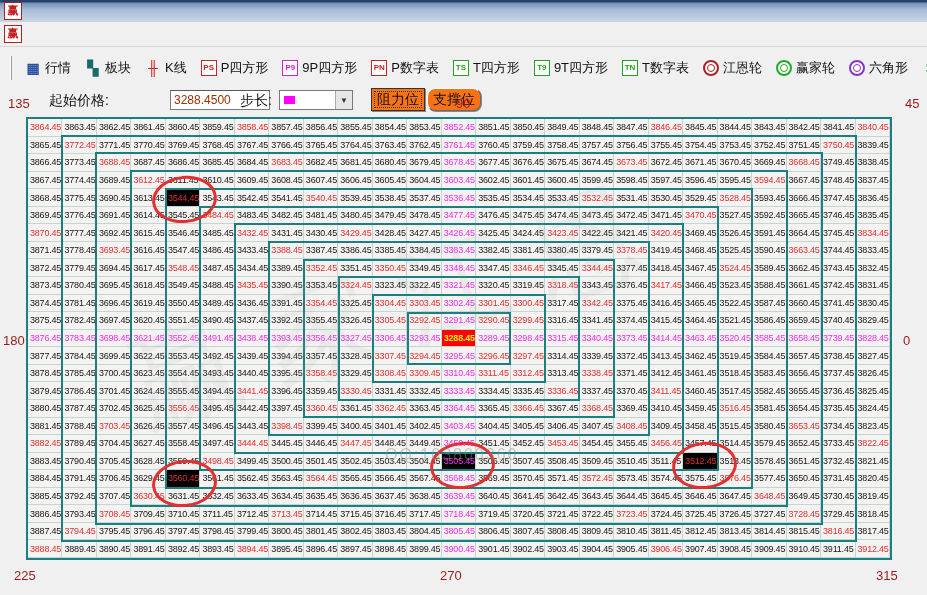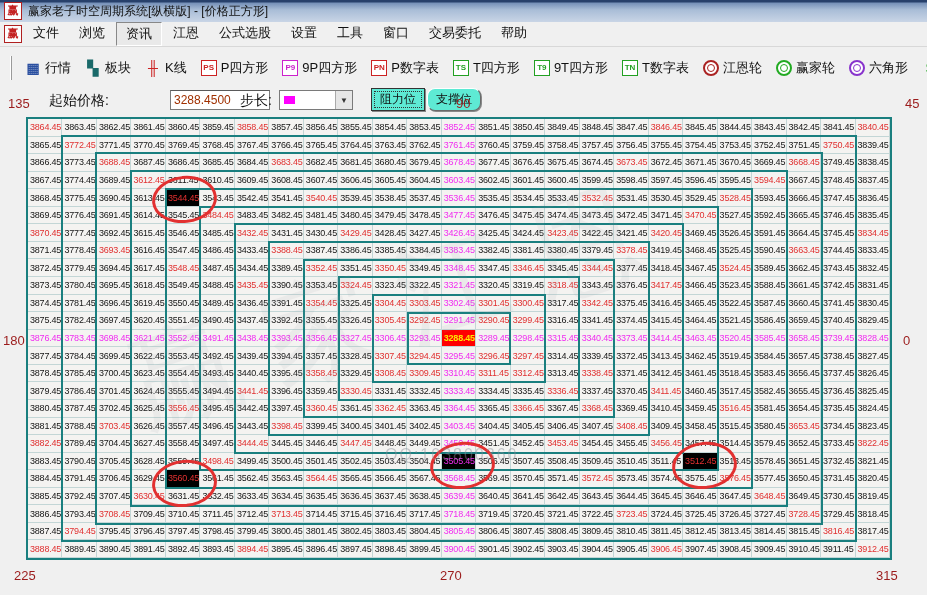--- a/index.html
+++ b/index.html
@@ -35,23 +35,23 @@
   .ctl-label{position:absolute;font-size:14px;color:#111;white-space:nowrap;}
   .angle{position:absolute;font-size:13px;color:#9b1b1b;}
   .price-input{position:absolute;left:118px;top:2px;width:92px;height:18px;border:1px solid #7a7a7a;
     border-top-color:#5a5a5a;background:#fff;font-size:12px;color:#a03000;
     font-family:"Liberation Sans",sans-serif;padding:0 3px;margin-left:48px;}
   .stepcombo{position:absolute;left:275px;top:2px;width:74px;height:20px;background:#fff;
     border:1px solid #7a7a7a;display:flex;align-items:center;box-sizing:border-box;}
   .swatch{width:11px;height:8px;background:#ff00ff;margin-left:4px;}
   .combobtn{margin-left:auto;width:16px;height:100%;background:#e6e6e6;border-left:1px solid #aaa;
     font-size:8px;display:flex;align-items:center;justify-content:center;color:#333;}
-  .pushbtn{position:absolute;top:0;height:23px;background:#5eead4;border:1px solid #6a6a6a;
+  .pushbtn{position:absolute;top:0;height:23px;background:#f97316;border:1px solid #6a6a6a;
     border-top-color:#fff;border-left-color:#fff;box-shadow:1px 1px 0 #888;
-    font-size:12px;color:#111;text-align:center;line-height:21px;box-sizing:border-box;}
+    font-size:14px;color:#111;text-align:center;line-height:21px;box-sizing:border-box;}
   .pushbtn.focused{outline:1px dotted #333;outline-offset:-4px;border:1px solid #333;box-shadow:1px 1px 0 #888;}
   .heading{position:absolute;left:487px;top:2px;font-size:16px;font-weight:bold;color:#ff00ff;letter-spacing:1px;}
   
   .gridwrap{position:absolute;left:26px;top:117px;width:866px;height:443px;
     border:2px solid #a16207;box-sizing:border-box;background:#f4f3f1;
     display:grid;grid-template-columns:repeat(25,1fr);grid-template-rows:repeat(25,1fr);}
   .cell{border-right:1px solid #c3d6d6;border-bottom:1px solid #c3d6d6;
     font-size:9px;color:#151515;display:flex;align-items:center;padding-left:2px;
     overflow:hidden;white-space:nowrap;letter-spacing:-0.2px;box-sizing:border-box;}
   .cell.c-card{color:#f02df0;}
@@ -66,37 +66,24 @@
   .watermark-qq{position:absolute;left:385px;top:446px;font-size:16px;color:#8a8f98;opacity:0.45;
     pointer-events:none;letter-spacing:2px;}
 </style>
 </head>
 <body>
 
 <div id="app">
 
   <div class="titlebar">
     <span class="applogo">赢</span>
-    <span class="titletext">赢家老子时空周期系统[纵横版] - [价格正方形]</span>
   </div>
 
   <div class="menubar">
     <span class="applogo">赢</span>
-    <span id="menu-items" style="display:flex;gap:2px;">
-        <span class="menuitem">文件</span>
-        <span class="menuitem">浏览</span>
-        <span class="menuitem active">资讯</span>
-        <span class="menuitem">江恩</span>
-        <span class="menuitem">公式选股</span>
-        <span class="menuitem">设置</span>
-        <span class="menuitem">工具</span>
-        <span class="menuitem">窗口</span>
-        <span class="menuitem">交易委托</span>
-        <span class="menuitem">帮助</span>
-      </span>
   </div>
 
   <div class="toolbar">
     <span class="tb-handle"></span>
     <span id="toolbar-items" style="display:flex;align-items:center;gap:4px;">
         <span class="tbitem">
           <span class="tbicon plain" style="color: rgb(42, 79, 160);">▦</span>
           <span>行情</span>
         </span>
         <span class="tbitem">

